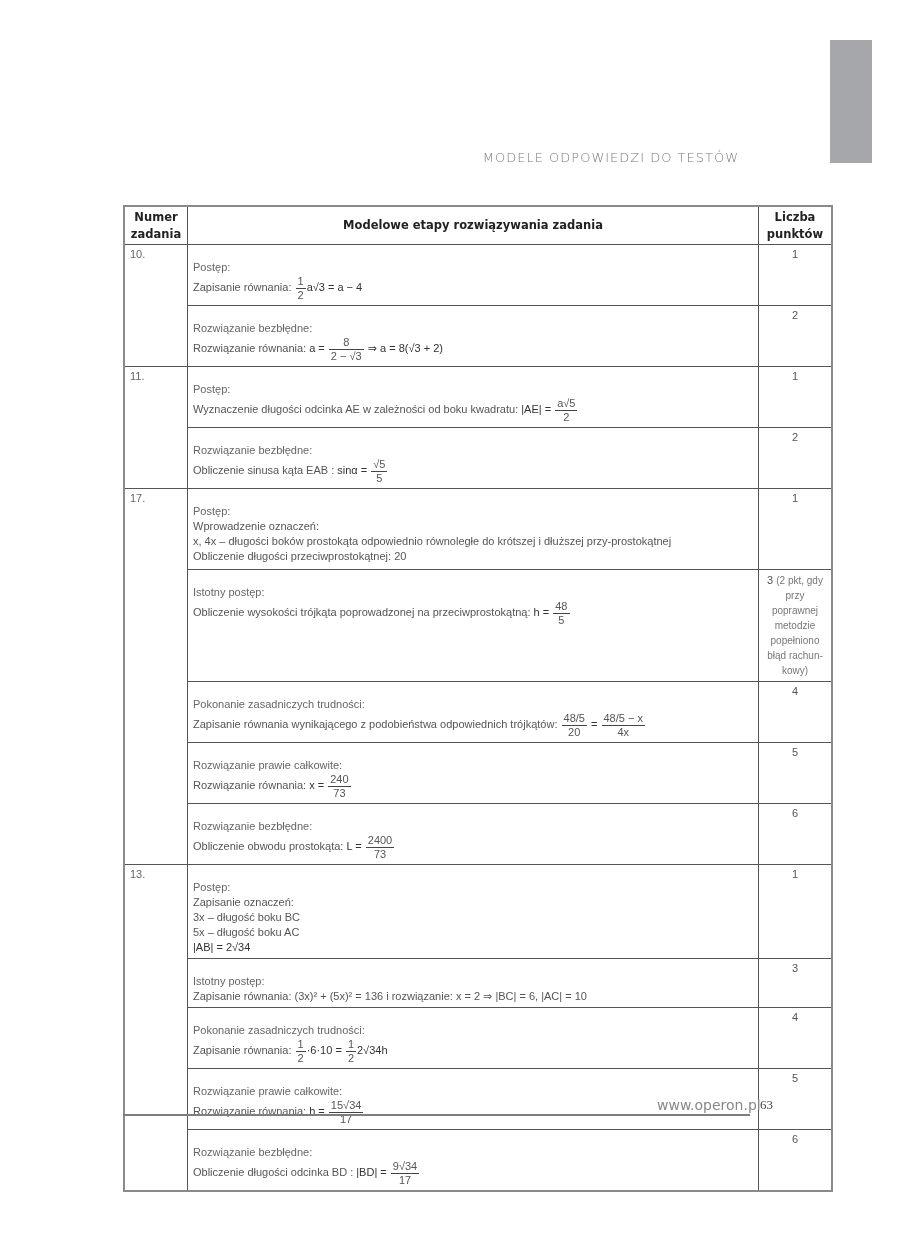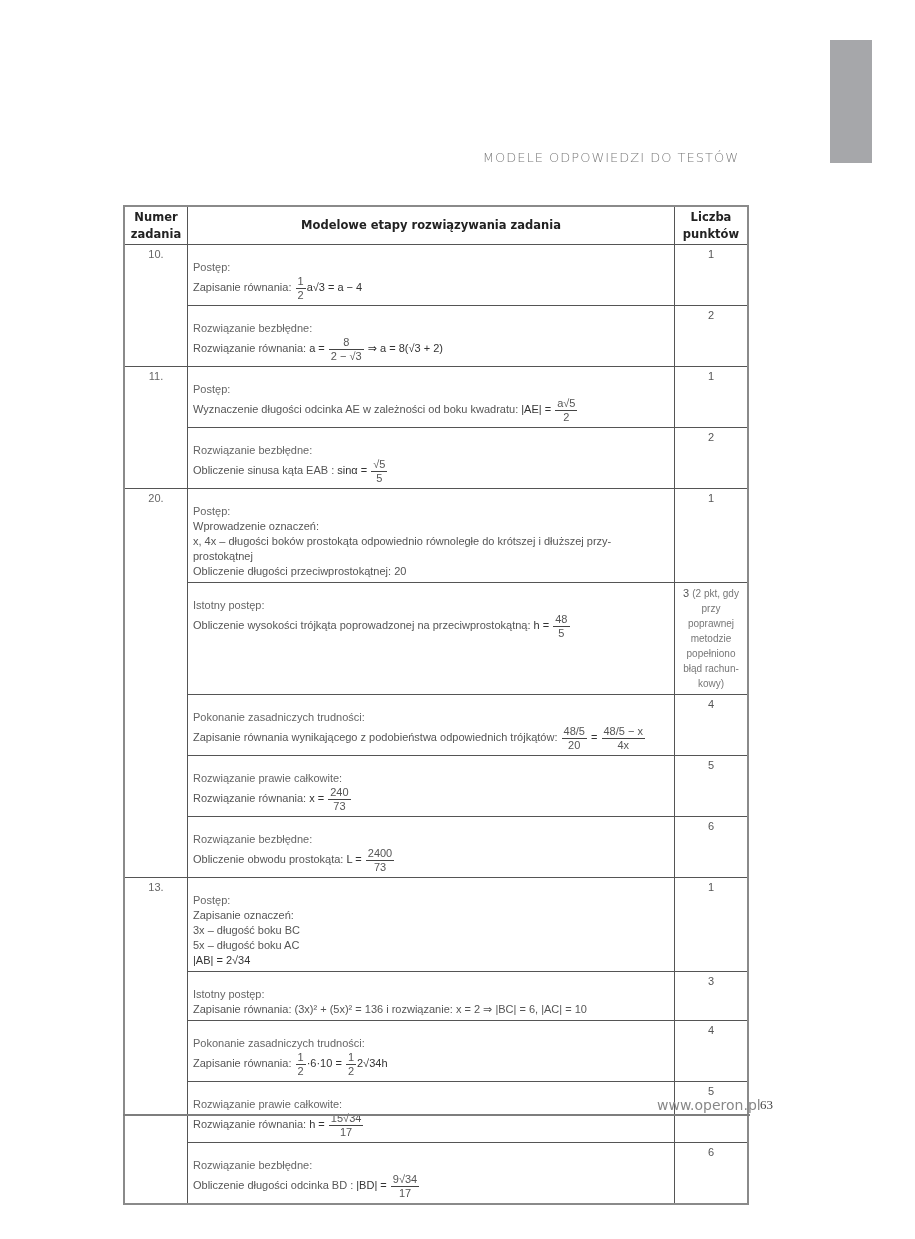--- a/index.html
+++ b/index.html
@@ -1,28 +1,28 @@
 <!DOCTYPE html>
 <html><head>
 <meta charset="utf-8">
 <style>
   html, body { margin:0; padding:0; background:#ffffff; }
   body { width:915px; height:1239px; position:relative; overflow:hidden;
          font-family:"Liberation Sans", sans-serif; color:#555; }
   .side-tab { position:absolute; left:830px; top:40px; width:42px; height:123px; background:#a6a7aa; }
   .running-head { position:absolute; right:176px; top:150px; font-size:13px; letter-spacing:1px;
                   color:#7a7a7a; font-family:"DejaVu Sans", sans-serif; font-weight:300; }
-  table.answers { position:absolute; left:123px; top:205px; width:626px; border-collapse:collapse;
+  table.answers { position:absolute; left:123px; top:205px; width:710px; border-collapse:collapse;
                   border:2px solid #8a8a8a; font-size:11px; }
   table.answers td, table.answers th { border:1px solid #555; vertical-align:top; padding:3px 5px; }
   table.answers th { font-family:"DejaVu Sans", sans-serif; font-weight:bold; color:#222; font-size:11.5px;
                      vertical-align:middle; text-align:center; line-height:1.45; padding:2px 3px; }
   th.col-num { width:56px; }
   th.col-pts { width:66px; }
-  td.num { text-align:center; color:#666; }
+  td.num { color:#666; }
   td.pts { text-align:center; color:#555; }
   td.step { color:#555; line-height:15px; }
   .step-title { display:block; color:#666;margin-top:12px; }
   .line { display:block; }
   .frac { display:inline-block; vertical-align:middle; text-align:center; margin:0 1px; }
   .frac .n { display:block; border-bottom:1px solid #444; padding:0 2px; line-height:13px; }
   .frac .d { display:block; line-height:13px; padding:0 2px; }
   .m { color:#333; }
   .small-note { font-size:10px; line-height:15px; color:#777; }
   .footer-url { position:absolute; left:657px; top:1097px; font-size:14px; color:#888;
@@ -87,21 +87,21 @@
       <span class="line">
         <span>Obliczenie sinusa kąta EAB :</span>
         <span class="m">sinα =</span>
         <span class="frac"><span class="n">√5</span><span class="d">5</span></span>
       </span>
     </td>
     <td class="pts">2</td>
   </tr>
 
   <tr>
-    <td class="num" rowspan="5">20.</td>
+    <td class="num" rowspan="5">17.</td>
     <td class="step" style="height:74px">
       <span class="step-title">Postęp:</span>
       <span class="line">Wprowadzenie oznaczeń:</span>
       <span class="line">x, 4x – długości boków prostokąta odpowiednio równoległe do krótszej i dłuższej przy-prostokątnej</span>
       <span class="line">Obliczenie długości przeciwprostokątnej: 20</span>
     </td>
     <td class="pts">1</td>
   </tr>
   <tr>
     <td class="step" style="height:96px">

